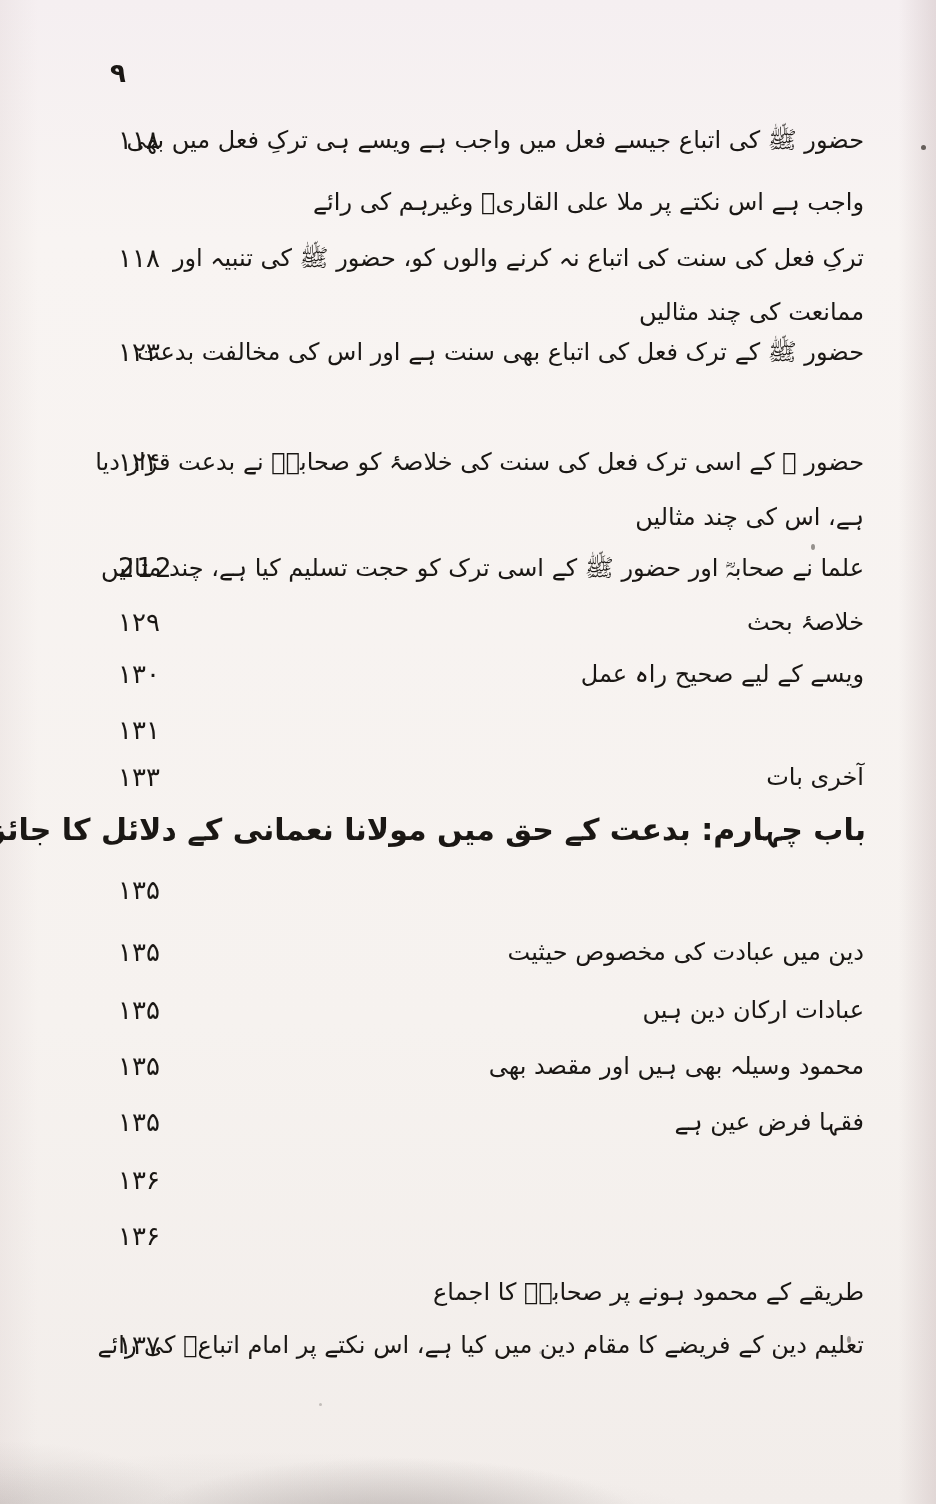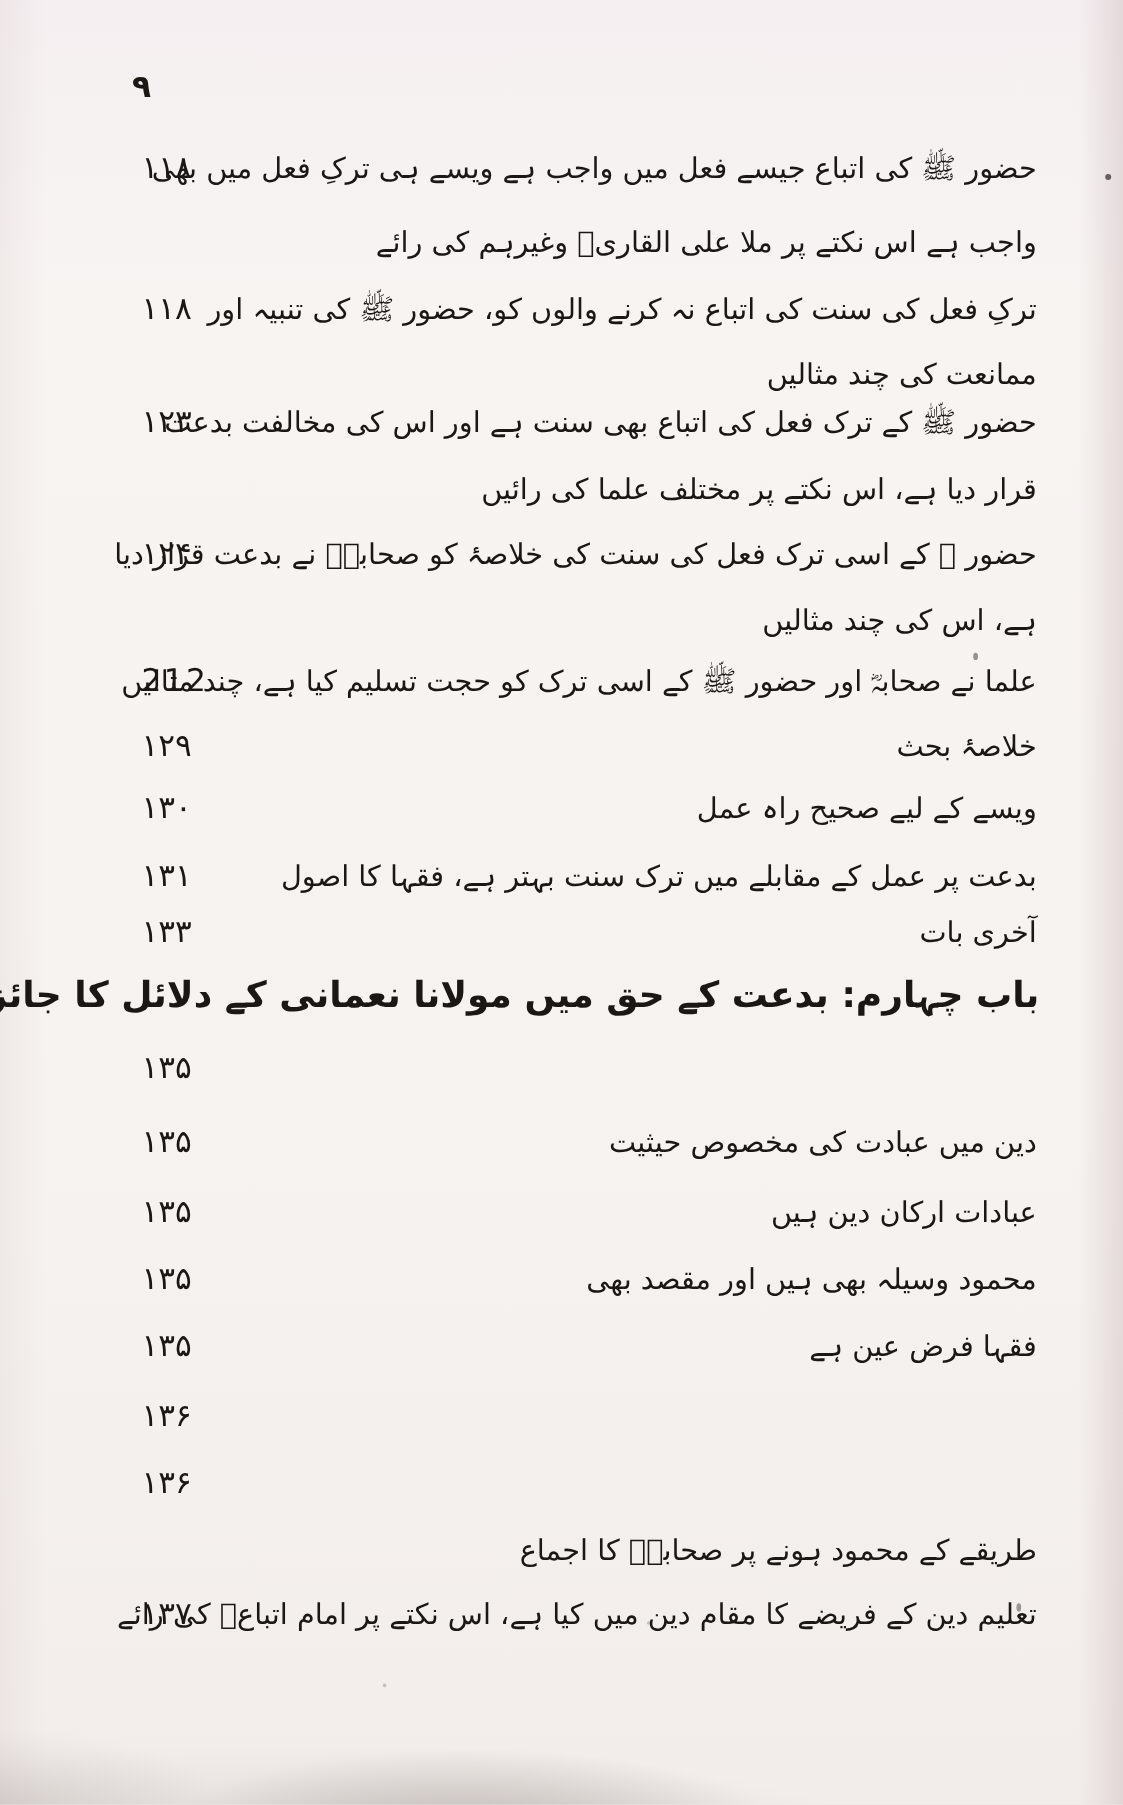--- a/index.html
+++ b/index.html
@@ -67,21 +67,20 @@
   <div class="line" style="top:286px">
     <span class="num"></span>
     <span>ممانعت کی چند مثالیں</span>
   </div>
   <div class="line" style="top:326px">
     <span class="num">۱۲۳</span>
     <span>حضور ﷺ کے ترک فعل کی اتباع بھی سنت ہے اور اس کی مخالفت بدعت</span>
   </div>
   <div class="line" style="top:382px">
     <span class="num"></span>
-    <span>قرار دیا ہے، اس نکتے پر مختلف علما کی رائیں</span>
   </div>
   <div class="line" style="top:436px">
     <span class="num">۱۲۴</span>
     <span>حضور ﷺ کے اسی ترک فعل کی سنت کی خلاصۂ کو صحابہؓ نے بدعت قرار دیا</span>
   </div>
   <div class="line" style="top:491px">
     <span class="num"></span>
     <span>ہے، اس کی چند مثالیں</span>
   </div>
   <div class="line" style="top:542px">
@@ -91,21 +90,20 @@
   <div class="line" style="top:596px">
     <span class="num">۱۲۹</span>
     <span>خلاصۂ بحث</span>
   </div>
   <div class="line" style="top:648px">
     <span class="num">۱۳۰</span>
     <span>ویسے کے لیے صحیح راہ عمل</span>
   </div>
   <div class="line" style="top:704px">
     <span class="num">۱۳۱</span>
-    <span>بدعت پر عمل کے مقابلے میں ترک سنت بہتر ہے، فقہا کا اصول</span>
   </div>
   <div class="line" style="top:751px">
     <span class="num">۱۳۳</span>
     <span>آخری بات</span>
   </div>
 
   <div class="heading" style="top:802px">باب چہارم: بدعت کے حق میں مولانا نعمانی کے دلائل کا جائزہ</div>
 
   <div class="line" style="top:864px">
     <span class="num">۱۳۵</span>

